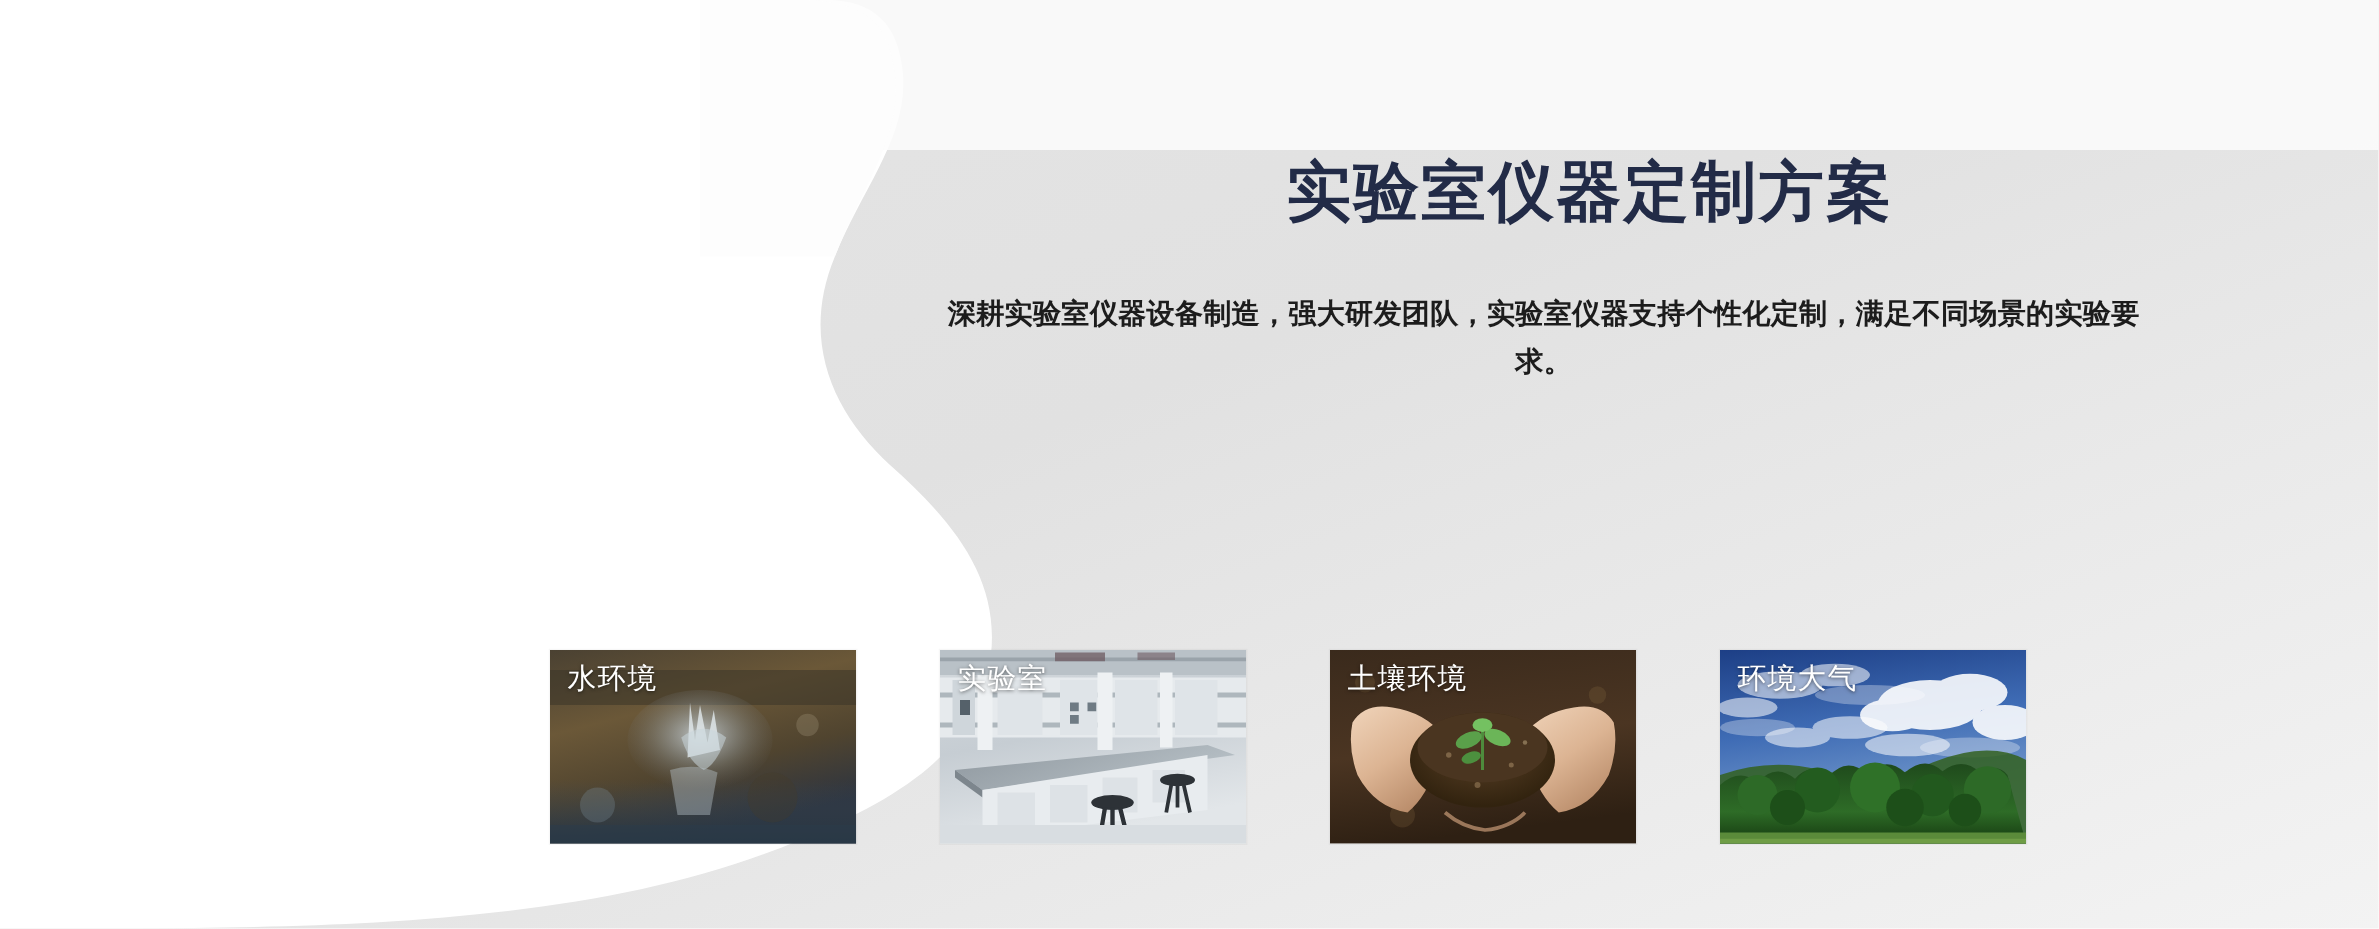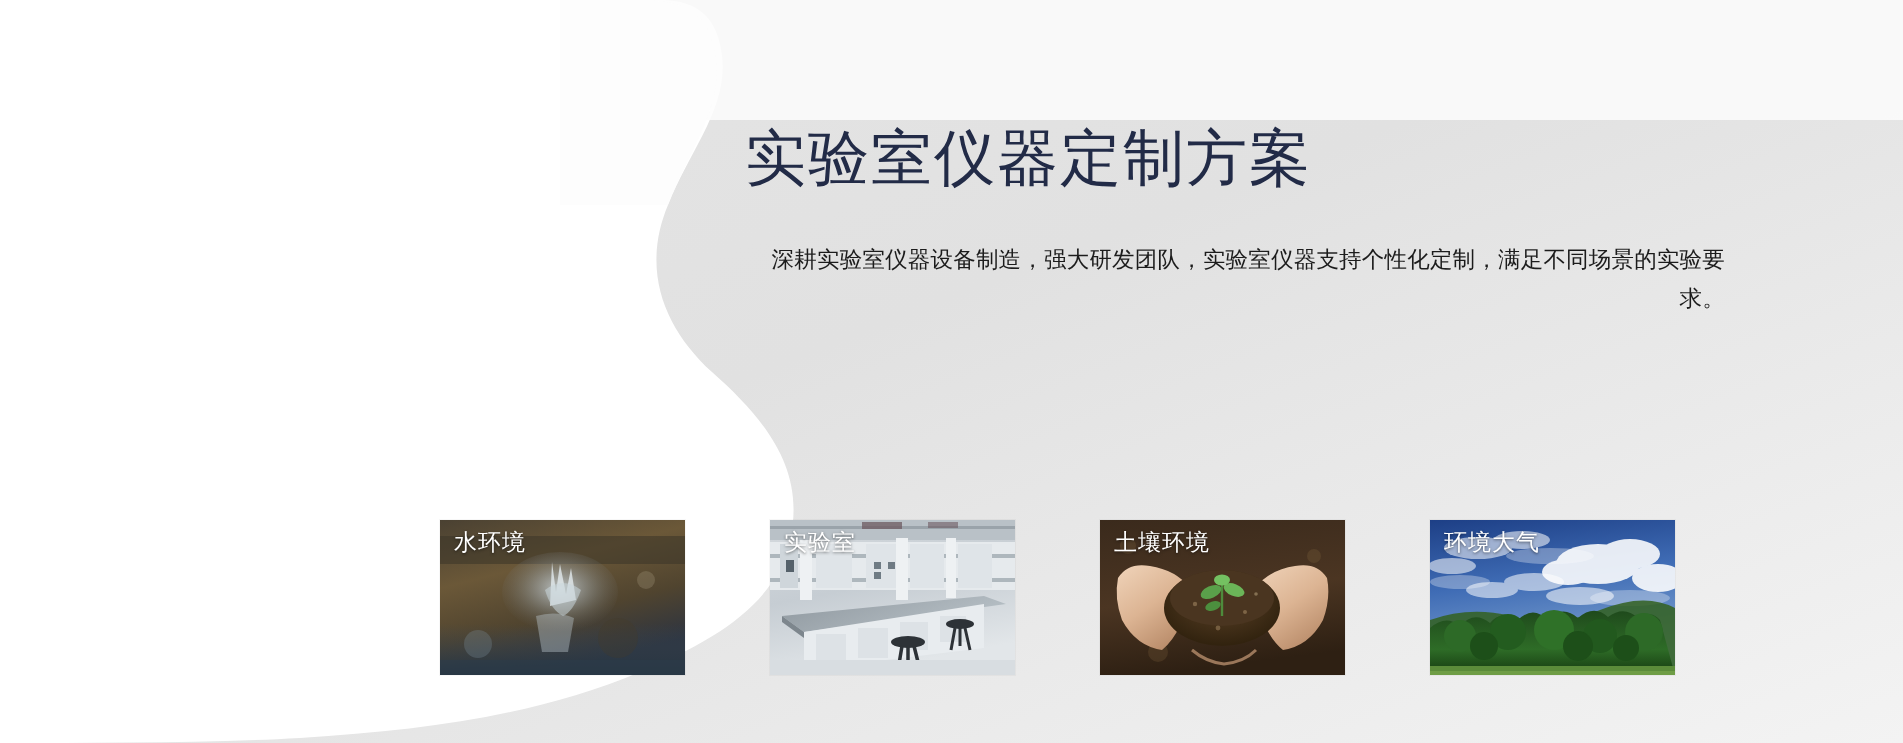--- a/index.html
+++ b/index.html
@@ -33,52 +33,52 @@
   
   .hero {
     position: absolute;
     left: 745px;
     top: 128px;
     width: 1060px;
   }
 
   .hero-title {
     margin: 0;
-    font-size: 61px;
+    font-size: 52px;
     line-height: 1.0;
-    font-weight: 400;
+    font-weight: 700;
     letter-spacing: 2px;
     color: #222b47;
-    text-align: left;
+    text-align: center;
     padding-right: 6px;
     white-space: nowrap;
   }
 
   .hero-sub {
     margin: 0;
     margin-top: 52px;
     font-size: 22.5px;
     line-height: 1.72;
-    font-weight: 400;
+    font-weight: 700;
     color: #1c1c1c;
-    text-align: right;
+    text-align: center;
     letter-spacing: 0.2px;
     max-width: 980px;
   }
 
   
   .cards {
     position: absolute;
     left: 440px;
     top: 520px;
     width: 1275px;
     height: 155px;
     display: flex;
     justify-content: flex-start;
-    gap: 85px;
+    gap: 67px;
   }
 
   .card {
     position: relative;
     width: 245px;
     height: 155px;
     overflow: hidden;
     flex: 0 0 auto;
     box-shadow: 0 0 0 1px rgba(0,0,0,0.03);
   }

